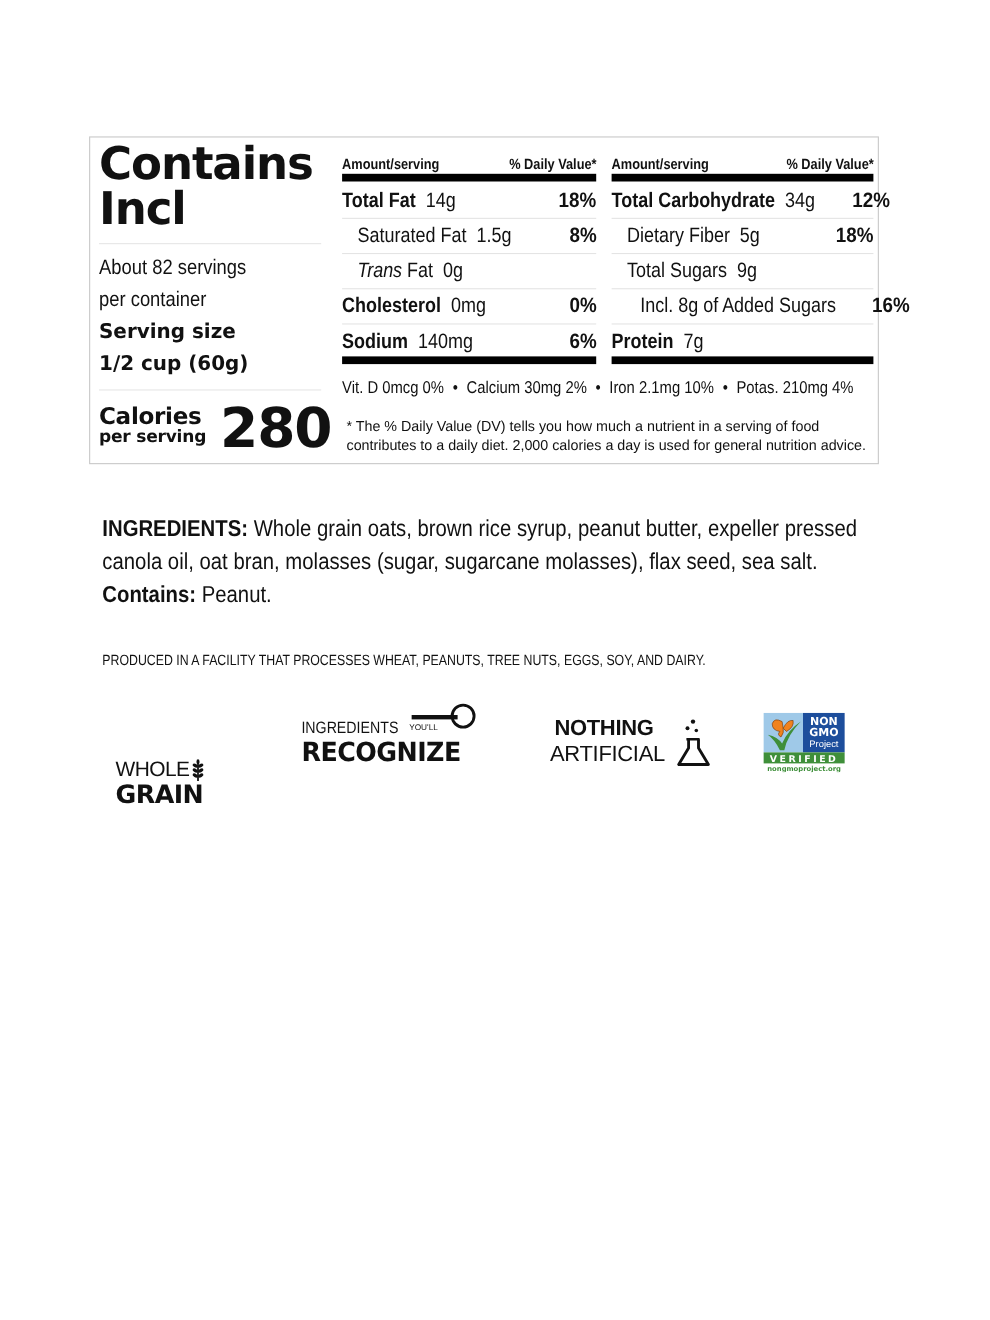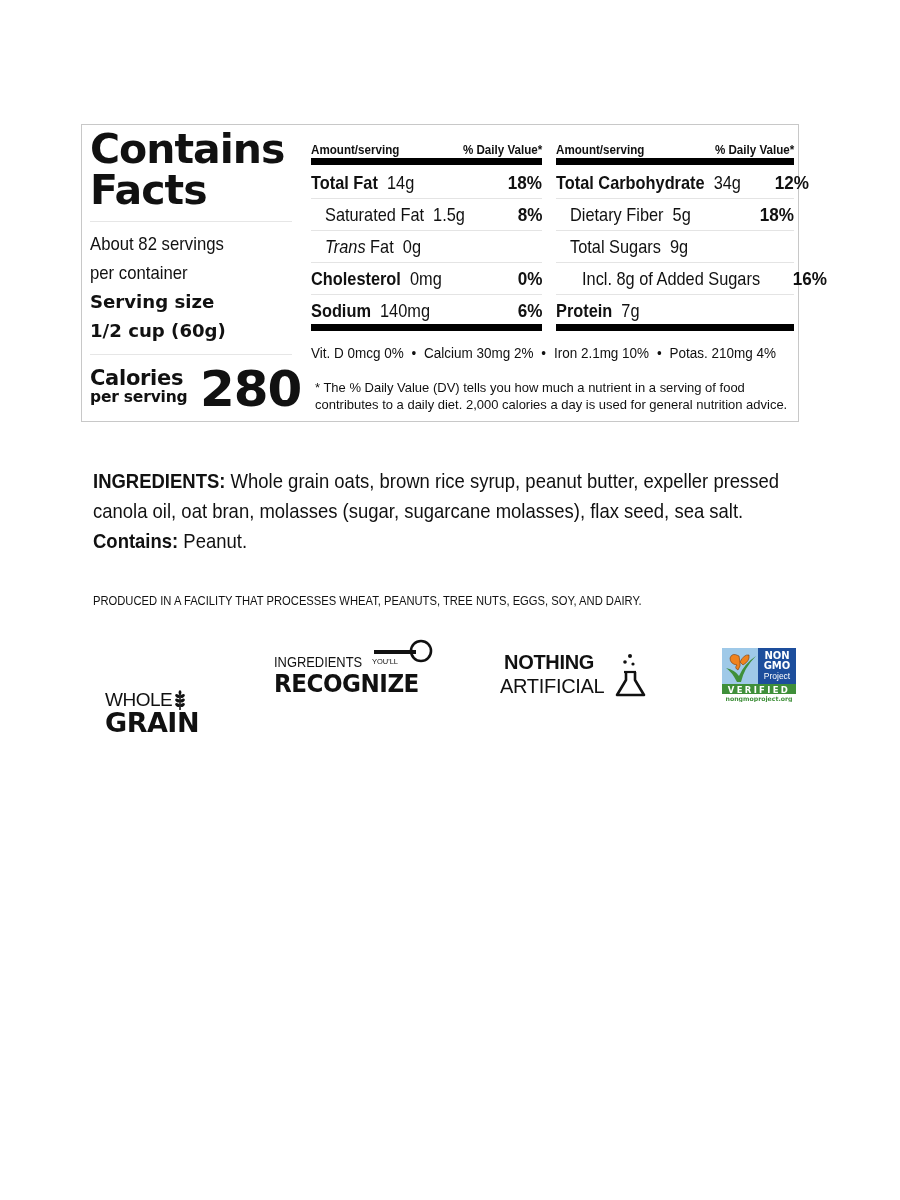--- a/index.html
+++ b/index.html
@@ -89,41 +89,41 @@
   .facility {
     position: absolute; left: 93px; top: 593px; width: 620px; white-space: nowrap;
     font-family: "Liberation Sans", sans-serif; font-size: 13.5px; line-height: 16px;
     transform: scaleX(0.83); transform-origin: left top;
   }
 
   
   .badge { position: absolute; }
   .wg { left: 105px; top: 650px; }
   .wg .l1 { font-family: "Liberation Sans", sans-serif; font-size: 19px; line-height: 20px; letter-spacing: -0.5px; display:flex; align-items:center;margin-top:40px;}
-  .wg .l2 { font-family: "DejaVu Sans", sans-serif; font-weight: 900; font-size: 27px; line-height: 26px; letter-spacing: -0.5px; }
+  .wg .l2 { font-family: "DejaVu Sans", sans-serif; font-weight: 900; font-size: 23px; line-height: 26px; letter-spacing: -0.5px; }
   .iyr { left: 274px; top: 638px; width: 170px; height: 62px; }
   .iyr .l1 { position: absolute; left: 0; top: 16px; font-family: "Liberation Sans", sans-serif; font-size: 15px; line-height: 16px; white-space: nowrap; transform: scaleX(0.86); transform-origin: left top; }
   .iyr .yl { position: absolute; left: 98px; top: 20px; font-family: "Liberation Sans", sans-serif; font-size: 7.5px; line-height: 8px; white-space: nowrap; }
   .iyr .l2 { position: absolute; left: 0; top: 32px; font-family: "DejaVu Sans", sans-serif; font-weight: 900; font-size: 24px; line-height: 28px; letter-spacing: -0.5px; white-space: nowrap; transform: scaleX(0.96); transform-origin: left top;}
   .iyr svg { position: absolute; left: 100px; top: 0; }
   .na { left: 500px; top: 650px; width: 150px; height: 50px; }
   .na .l1 { position: absolute; left: 4px; top: 0; font-family: Liberation Sans, sans-serif; font-weight: 900; font-size: 20px; line-height: 24px; letter-spacing: -0.3px; white-space: nowrap; }
   .na .l2 { position: absolute; left: 0; top: 24px; font-family: "Liberation Sans", sans-serif; font-size: 20px; line-height: 24px; white-space: nowrap; letter-spacing: -0.3px; }
   .na svg { position: absolute; left: 113px; top: 0; }
-  .ngmo { left: 722px; top: 648px; width: 78px; height: 54px; }
+  .ngmo { left: 694px; top: 648px; width: 78px; height: 54px; }
 </style>
 </head>
 <body>
 
 <div class="label-box">
 
   <div class="left-col">
     <div class="nf-title">
       <div>Contains</div>
-      <div>Facts</div>
+      <div>Incl</div>
     </div>
     <div class="divider-thin" style="left:0;top:96px;width:202px;"></div>
     <div class="servings">
       <div>About 82 servings</div>
       <div>per container</div>
     </div>
     <div class="serving-size">
       <div>Serving size</div>
       <div>1/2 cup (60g)</div>
     </div>

